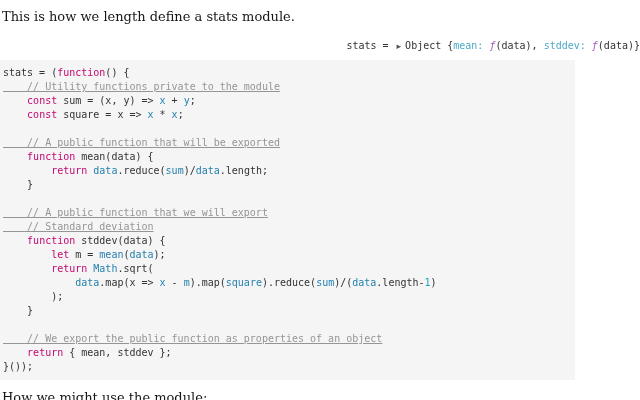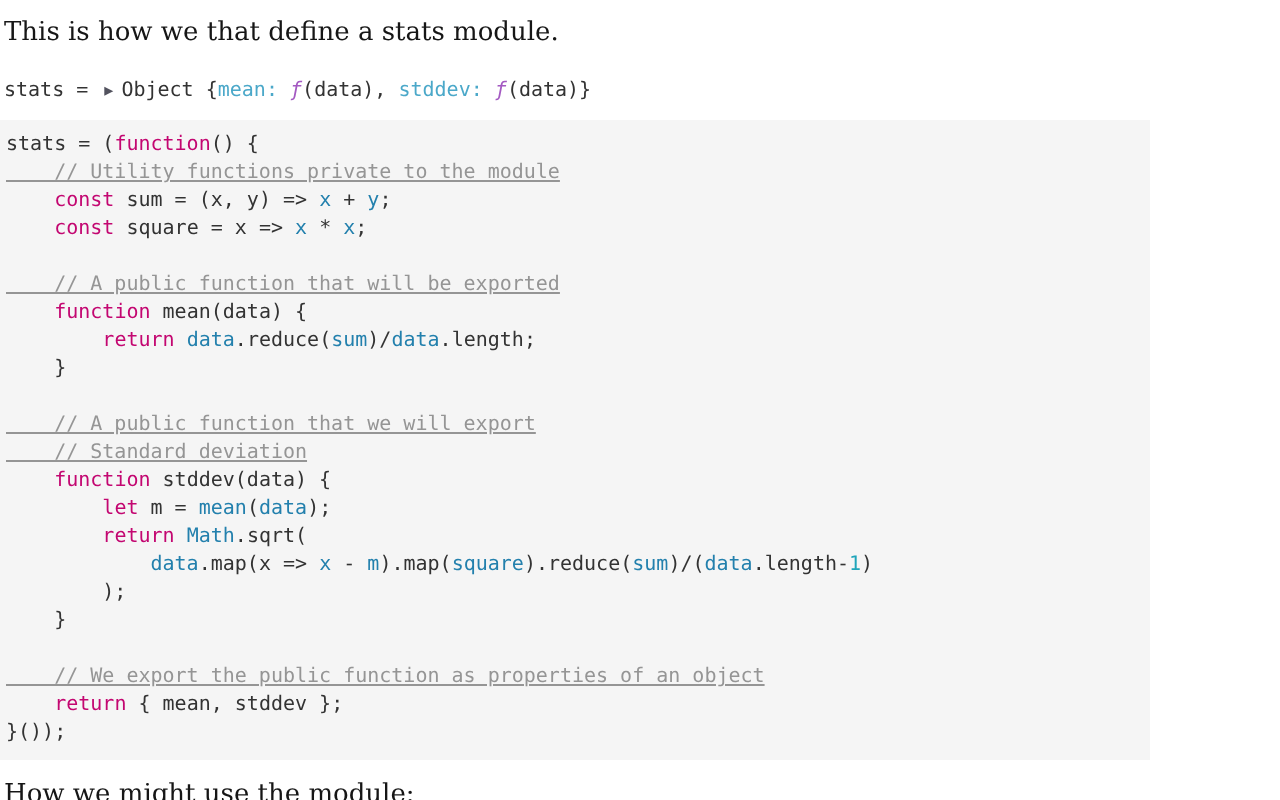--- a/index.html
+++ b/index.html
@@ -23,20 +23,21 @@
     font-family: "DejaVu Sans Mono", "Liberation Mono", monospace;
     font-size: 10px;
     line-height: 14px;
   }
 
   .output-line {
     margin: 13px 0 0 0;
     padding-left: 2px;
     white-space: pre;
     color: var(--plain, #333);
+    text-align: right;
   }
 
   .code-block {
     display: block;
     margin-top: 7px;
     width: 575px;
     background: var(--code-background, #f5f5f5);
     padding: 6px 2px 6px 3px;
     white-space: pre;
     color: var(--plain, #333);
@@ -55,20 +56,20 @@
     font-family: "DejaVu Sans", sans-serif;
     font-size: 9px;
     padding: 0 4px 0 2px;
     cursor: pointer;
   }
 </style>
 </head>
 <body>
 
 <main>
-  <p class="prose">This is how we that define a stats module.</p>
+  <p class="prose">This is how we length define a stats module.</p>
 
   <div class="output-line mono"><span class="tok-plain">stats = </span><span class="tok-arrow">▸</span><span class="tok-plain">Object {</span><span class="tok-key">mean:</span><span class="tok-plain"> </span><span class="tok-fn">ƒ</span><span class="tok-plain">(data), </span><span class="tok-key">stddev:</span><span class="tok-plain"> </span><span class="tok-fn">ƒ</span><span class="tok-plain">(data)}</span></div>
 
   <pre class="code-block mono"><div class="code-line"><span class="tok-plain">stats = (</span><span class="tok-keyword">function</span><span class="tok-plain">() {</span></div><div class="code-line"><span class="tok-comment">    // Utility functions private to the module</span></div><div class="code-line"><span class="tok-plain">    </span><span class="tok-keyword">const</span><span class="tok-plain"> sum = (x, y) =&gt; </span><span class="tok-variable">x</span><span class="tok-plain"> + </span><span class="tok-variable">y</span><span class="tok-plain">;</span></div><div class="code-line"><span class="tok-plain">    </span><span class="tok-keyword">const</span><span class="tok-plain"> square = x =&gt; </span><span class="tok-variable">x</span><span class="tok-plain"> * </span><span class="tok-variable">x</span><span class="tok-plain">;</span></div><div class="code-line"></div><div class="code-line"><span class="tok-comment">    // A public function that will be exported</span></div><div class="code-line"><span class="tok-plain">    </span><span class="tok-keyword">function</span><span class="tok-plain"> mean(data) {</span></div><div class="code-line"><span class="tok-plain">        </span><span class="tok-keyword">return</span><span class="tok-plain"> </span><span class="tok-variable">data</span><span class="tok-plain">.reduce(</span><span class="tok-variable">sum</span><span class="tok-plain">)/</span><span class="tok-variable">data</span><span class="tok-plain">.length;</span></div><div class="code-line"><span class="tok-plain">    }</span></div><div class="code-line"></div><div class="code-line"><span class="tok-comment">    // A public function that we will export</span></div><div class="code-line"><span class="tok-comment">    // Standard deviation</span></div><div class="code-line"><span class="tok-plain">    </span><span class="tok-keyword">function</span><span class="tok-plain"> stddev(data) {</span></div><div class="code-line"><span class="tok-plain">        </span><span class="tok-keyword">let</span><span class="tok-plain"> m = </span><span class="tok-variable">mean</span><span class="tok-plain">(</span><span class="tok-variable">data</span><span class="tok-plain">);</span></div><div class="code-line"><span class="tok-plain">        </span><span class="tok-keyword">return</span><span class="tok-plain"> </span><span class="tok-variable">Math</span><span class="tok-plain">.sqrt(</span></div><div class="code-line"><span class="tok-plain">            </span><span class="tok-variable">data</span><span class="tok-plain">.map(x =&gt; </span><span class="tok-variable">x</span><span class="tok-plain"> - </span><span class="tok-variable">m</span><span class="tok-plain">).map(</span><span class="tok-variable">square</span><span class="tok-plain">).reduce(</span><span class="tok-variable">sum</span><span class="tok-plain">)/(</span><span class="tok-variable">data</span><span class="tok-plain">.length-</span><span class="tok-number">1</span><span class="tok-plain">)</span></div><div class="code-line"><span class="tok-plain">        );</span></div><div class="code-line"><span class="tok-plain">    }</span></div><div class="code-line"></div><div class="code-line"><span class="tok-comment">    // We export the public function as properties of an object</span></div><div class="code-line"><span class="tok-plain">    </span><span class="tok-keyword">return</span><span class="tok-plain"> { mean, stddev };</span></div><div class="code-line"><span class="tok-plain">}());</span></div></pre>
 
   <p class="prose outro">How we might use the module:</p>
 </main>
 
 </body></html>

